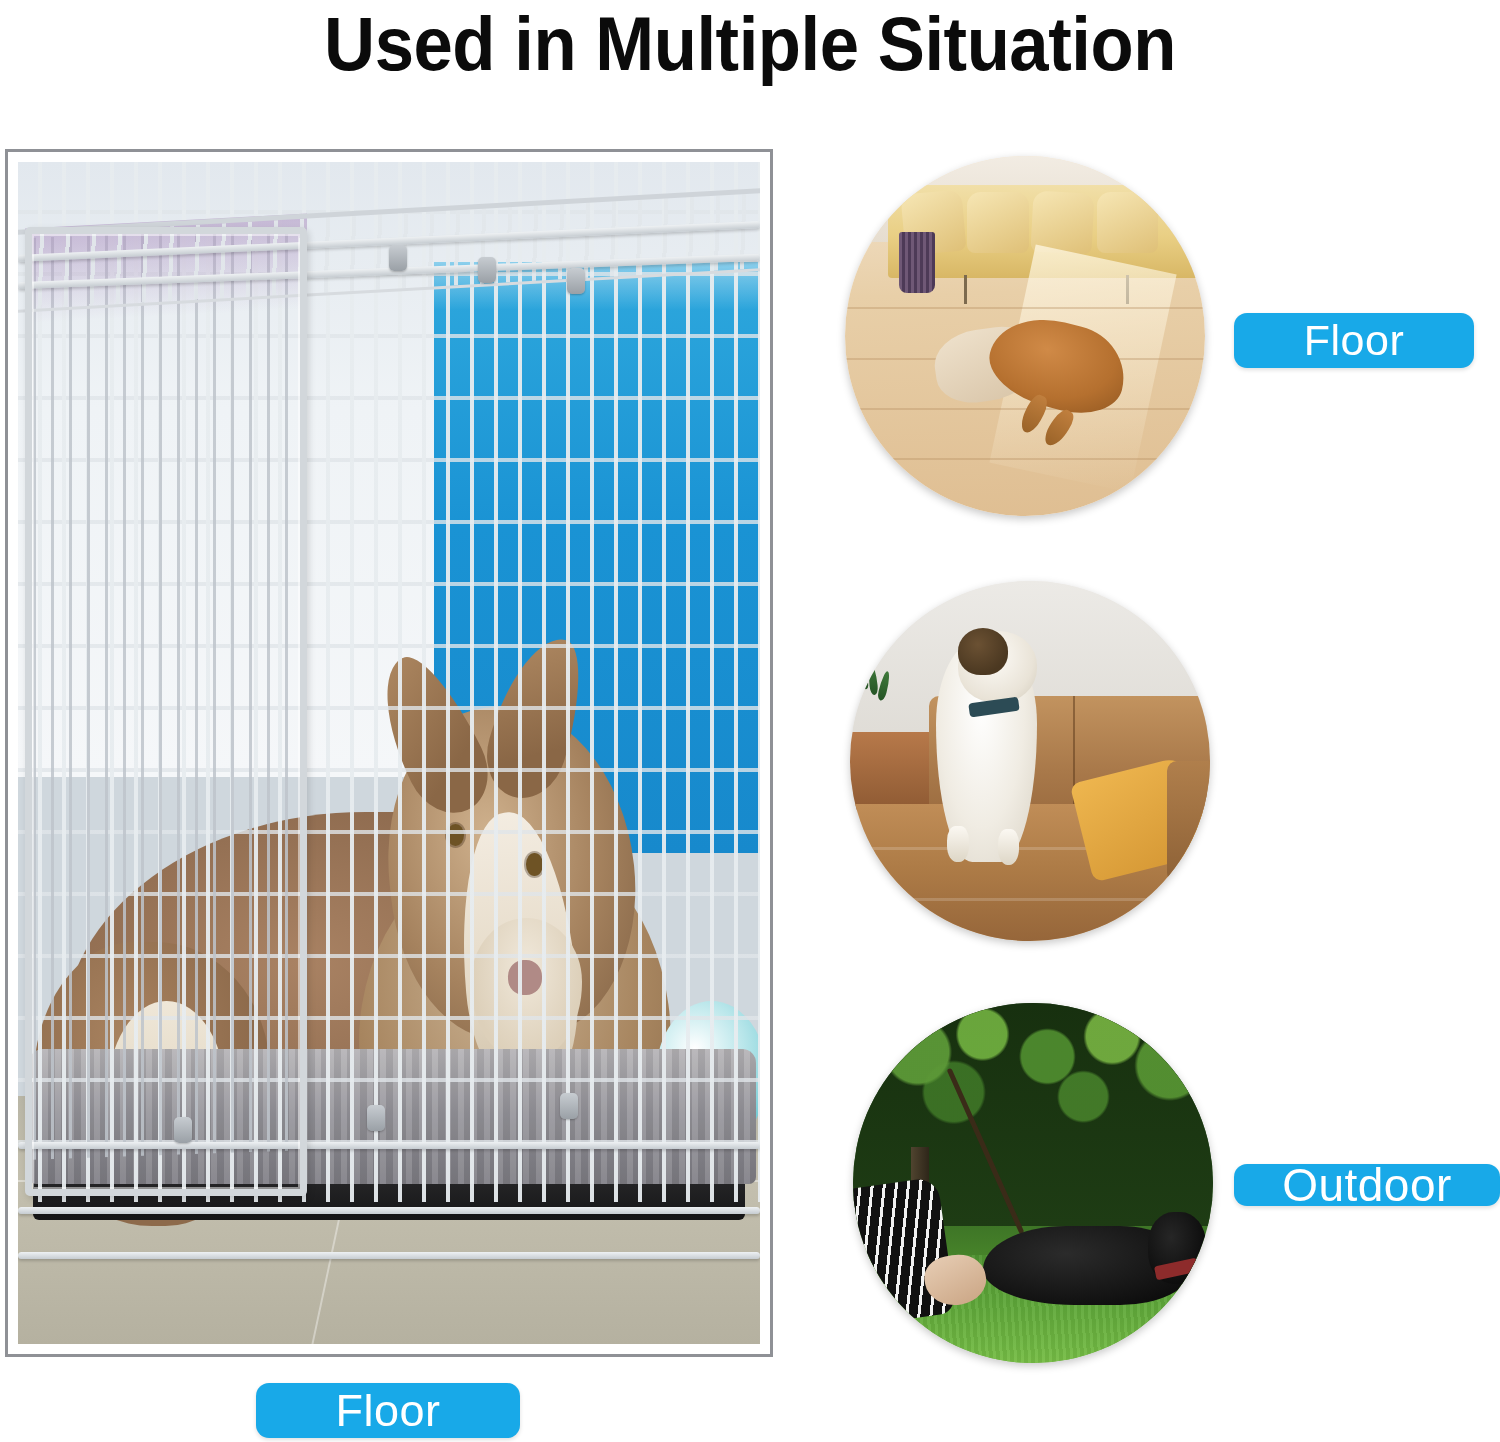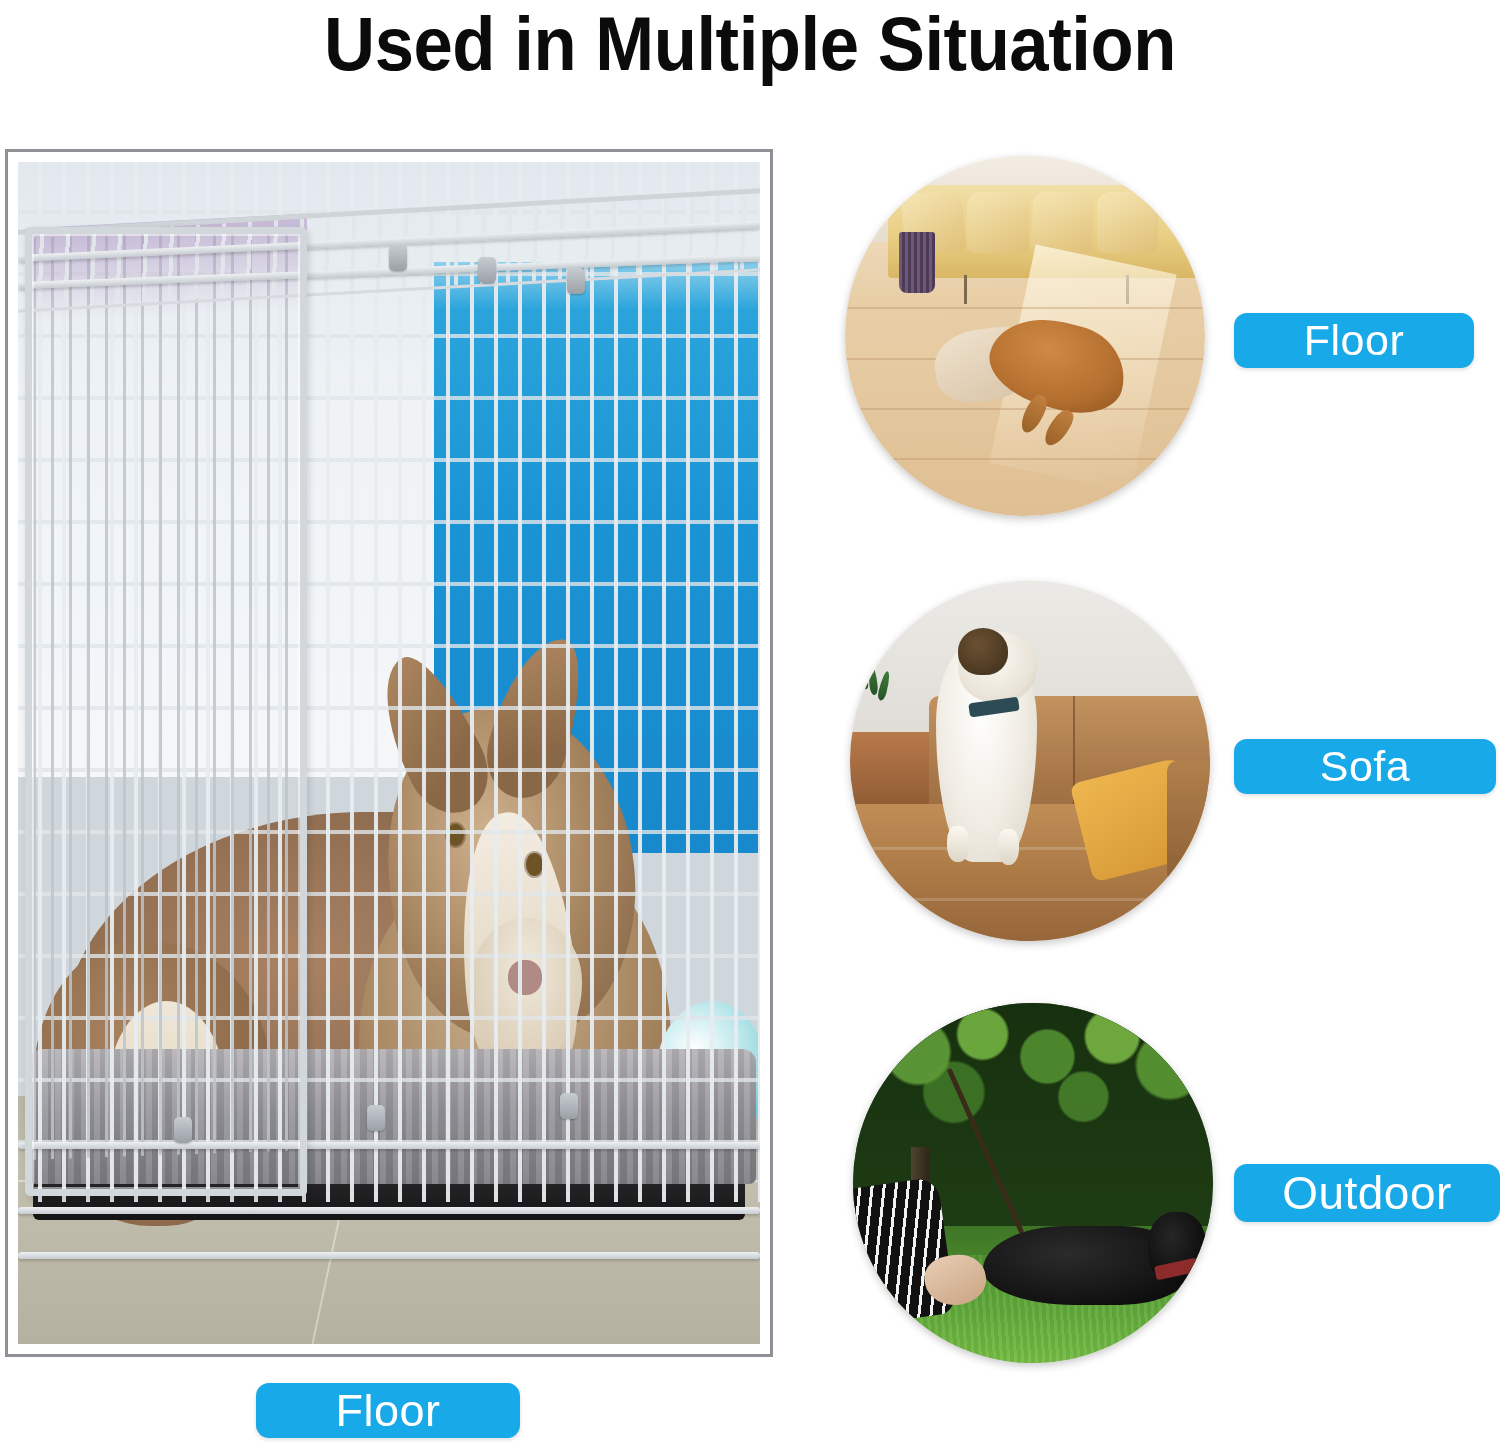--- a/index.html
+++ b/index.html
@@ -433,21 +433,21 @@
     color: #ffffff;
     border-radius: 13px;
     font-family: "Liberation Sans", sans-serif;
     font-weight: 400;
     letter-spacing: 0.5px;
     box-shadow: 0 2px 4px rgba(0,0,0,.13);
     white-space: nowrap;
   }
   .badge.floor   { left: 1234px; top: 313px;  width: 240px; height: 55px; font-size: 43px; }
   .badge.sofa    { left: 1234px; top: 739px;  width: 262px; height: 55px; font-size: 43px; }
-  .badge.outdoor { left: 1234px; top: 1164px; width: 266px; height: 58px; font-size: 46px; }
+  .badge.outdoor { left: 1234px; top: 1164px; width: 266px; height: 42px; font-size: 46px; }
   .badge.crate   { left: 256px;  top: 1383px; width: 264px; height: 55px; font-size: 45px; }
 </style>
 </head>
 <body>
 
 <div id="page">
 
   <div class="page-title">Used in Multiple Situation</div>
 
   <div class="main-photo-frame">
@@ -535,21 +535,20 @@
       <div class="pillow"></div>
       <div class="arm"></div>
       <div class="dogw"></div>
       <div class="dogw-head"></div>
       <div class="dogw-curl"></div>
       <div class="collar"></div>
       <div class="pawl p1"></div>
       <div class="pawl p2"></div>
     </div>
   </div>
-  <div class="badge sofa">Sofa</div>
 
   <div class="photo-circle" style="left:853px; top:1003px;">
     <div class="scene sc-out">
       <div class="canopy"></div>
       <div class="trunk"></div>
       <div class="branch"></div>
       <div class="grass"></div>
       <div class="dogb"></div>
       <div class="dogb-head"></div>
       <div class="lead"></div>

